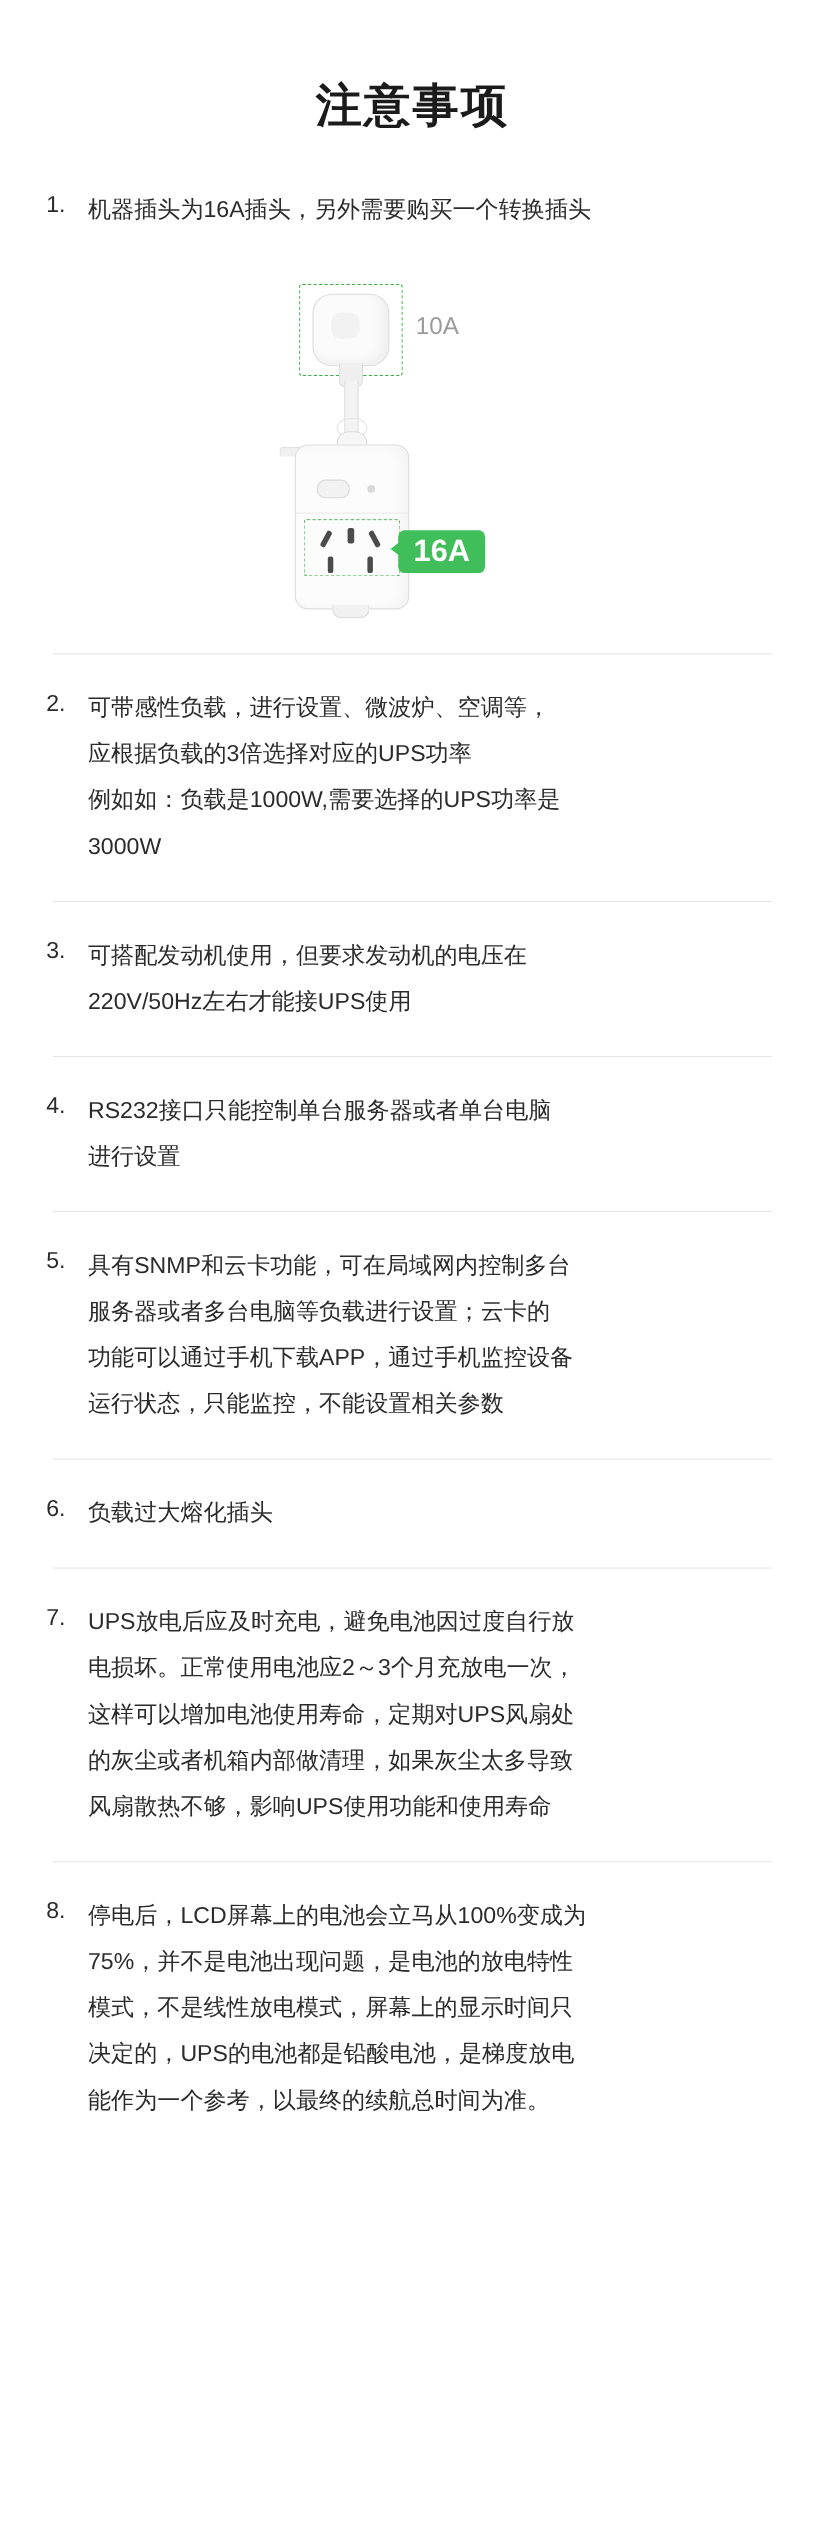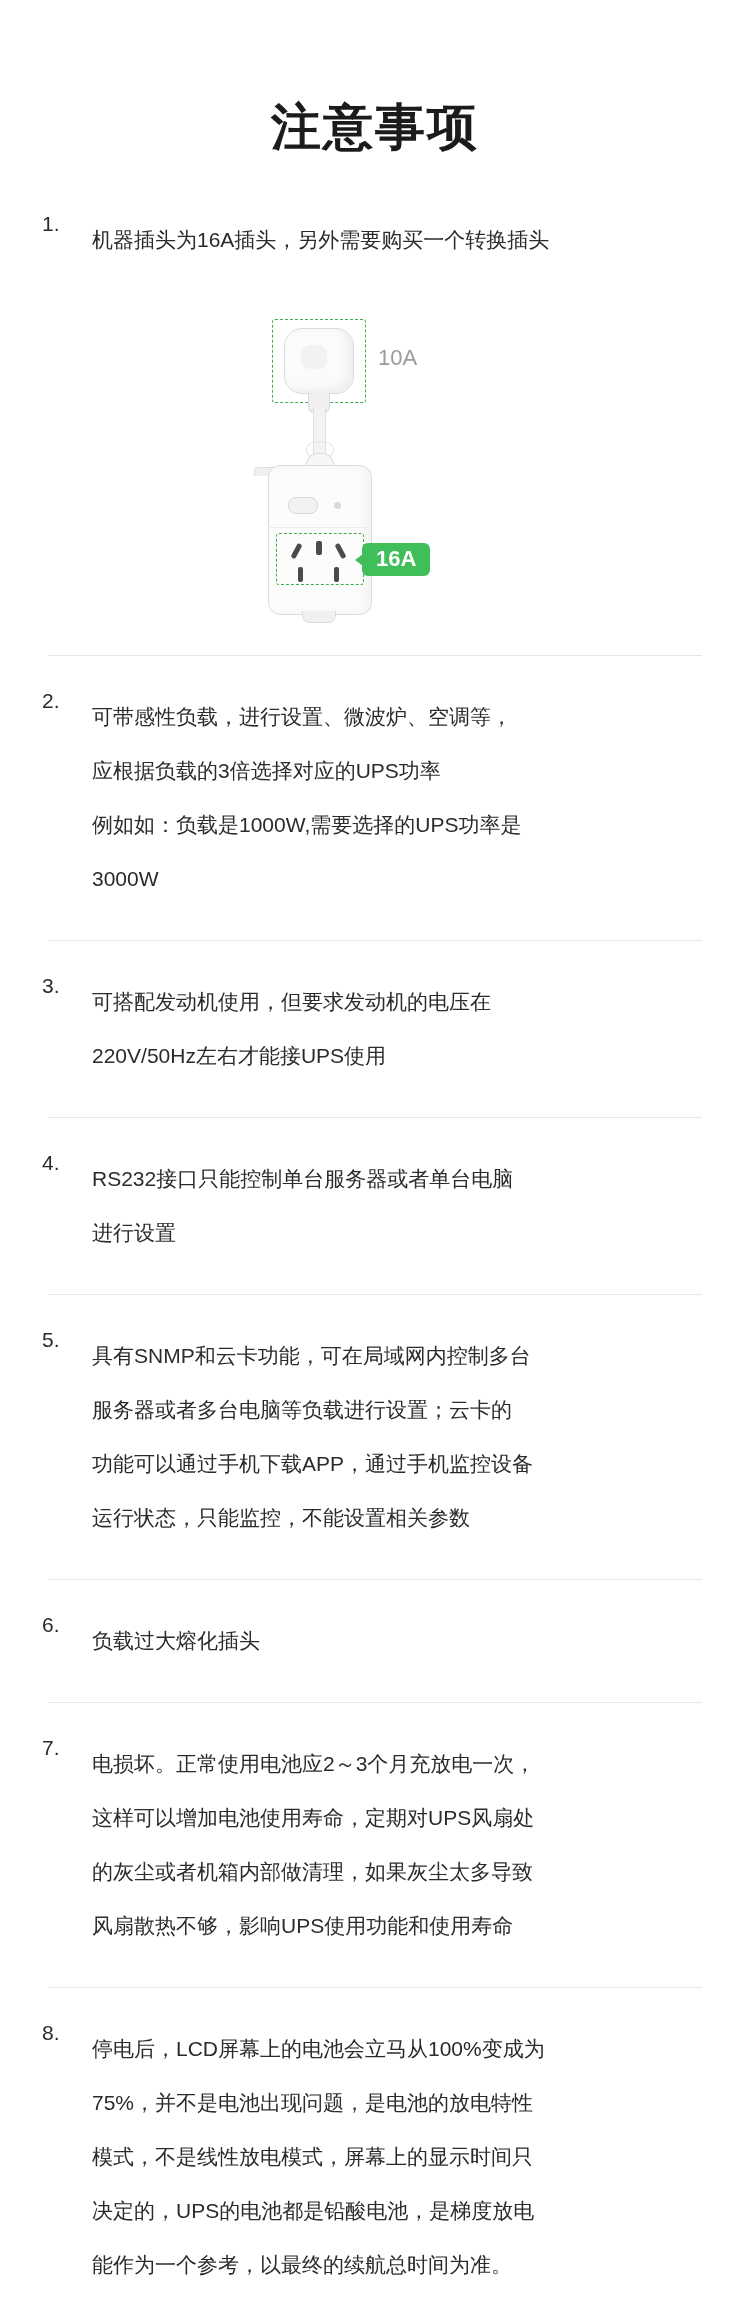--- a/index.html
+++ b/index.html
@@ -16,25 +16,25 @@
   }
   .page {
     width: 750px;
     min-height: 2300px;
     position: relative;
     background: #fff;
     padding: 0 0 60px 0;
   }
   .title {
     text-align: center;
-    font-size: 50px;
+    font-size: 42px;
     font-weight: bold;
     letter-spacing: 2px;
     color: #1b1b1b;
-    padding-top: 94px;
+    padding-top: 68px;
     padding-bottom: 18px;
   }
   .list {
     padding: 0 42px;
   }
   .item {
     display: flex;
     align-items: flex-start;
     padding: 26px 0 26px 0;
   }
@@ -46,21 +46,21 @@
     width: 34px;
     text-align: left;
   }
   .item-body {
     flex: 1 1 auto;
     font-size: 21px;
     line-height: 38px;
     color: #2b2b2b;
   }
   .item-body p {
-    margin: 16px;
+    margin: 4px;
   }
   .divider {
     height: 1px;
     background: #e6e6e6;
     margin: 0 6px;
   }
 
   
   .figure {
     width: 100%;
@@ -238,21 +238,21 @@
     border-radius: 0 0 8px 8px;
   }
 
   
   .badge-16a {
     position: absolute;
     left: 152px;
     top: 228px;
     background: #3fbe5a;
     color: #ffffff;
-    font-size: 22px;
+    font-size: 28px;
     font-weight: bold;
     padding: 5px 14px 6px 14px;
     border-radius: 6px;
     line-height: 1;
   }
   .badge-16a:before {
     content: "";
     position: absolute;
     left: -7px;
     top: 11px;
@@ -358,20 +358,21 @@
       <div class="item-body">
         <p>负载过大熔化插头</p>
       </div>
     </div>
 
     <div class="divider"></div>
 
     <div class="item">
       <div class="item-num">7.</div>
       <div class="item-body">
+        <p>UPS放电后应及时充电，避免电池因过度自行放</p>
         <p>电损坏。正常使用电池应2～3个月充放电一次，</p>
         <p>这样可以增加电池使用寿命，定期对UPS风扇处</p>
         <p>的灰尘或者机箱内部做清理，如果灰尘太多导致</p>
         <p>风扇散热不够，影响UPS使用功能和使用寿命</p>
       </div>
     </div>
 
     <div class="divider"></div>
 
     <div class="item">

